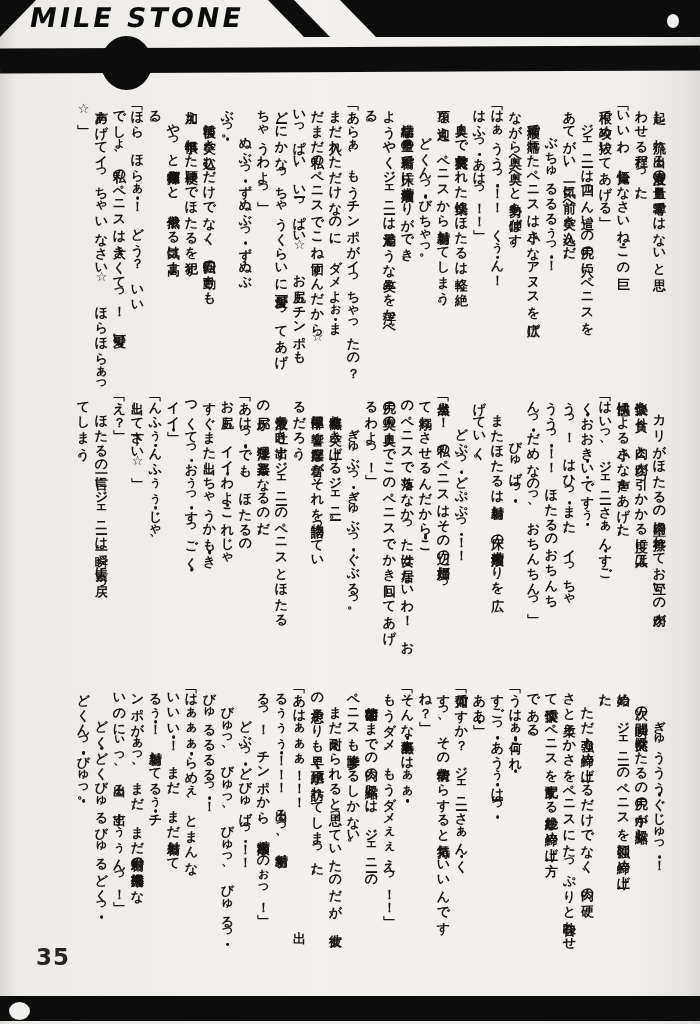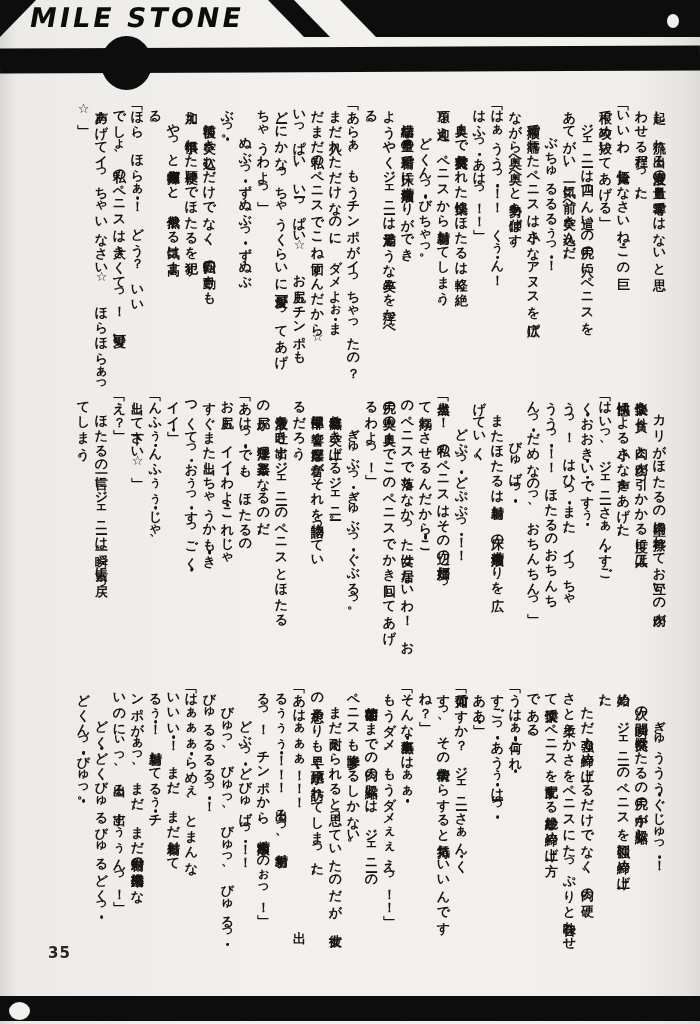--- a/index.html
+++ b/index.html
@@ -36,21 +36,21 @@
   .band-1 { top:101px; height:284px; }
   .band-2 { top:392px; height:278px; }
   .band-3 { top:684px; height:280px; }
   .vcol {
     writing-mode:vertical-rl; text-orientation:upright;
     font-size:13px; line-height:18px; letter-spacing:0.35px;
     font-weight:700; color:#171513; white-space:pre;
   }
 
   
-  .page-number { position:absolute; left:48px; top:944px; font-size:15px;
+  .page-number { position:absolute; left:36px; top:944px; font-size:23px;
     font-weight:700; color:#262524; letter-spacing:1px; }
   .fbar { position:absolute; left:0; top:996px; width:700px; height:25px; background:#0d0d0d; }
   .fbar-dot { position:absolute; left:9px; top:1002px; width:21px; height:18px;
     background:#f2f0ed; border-radius:50%; }
 </style>
 </head>
 <body>
 
 <div class="page">
 

